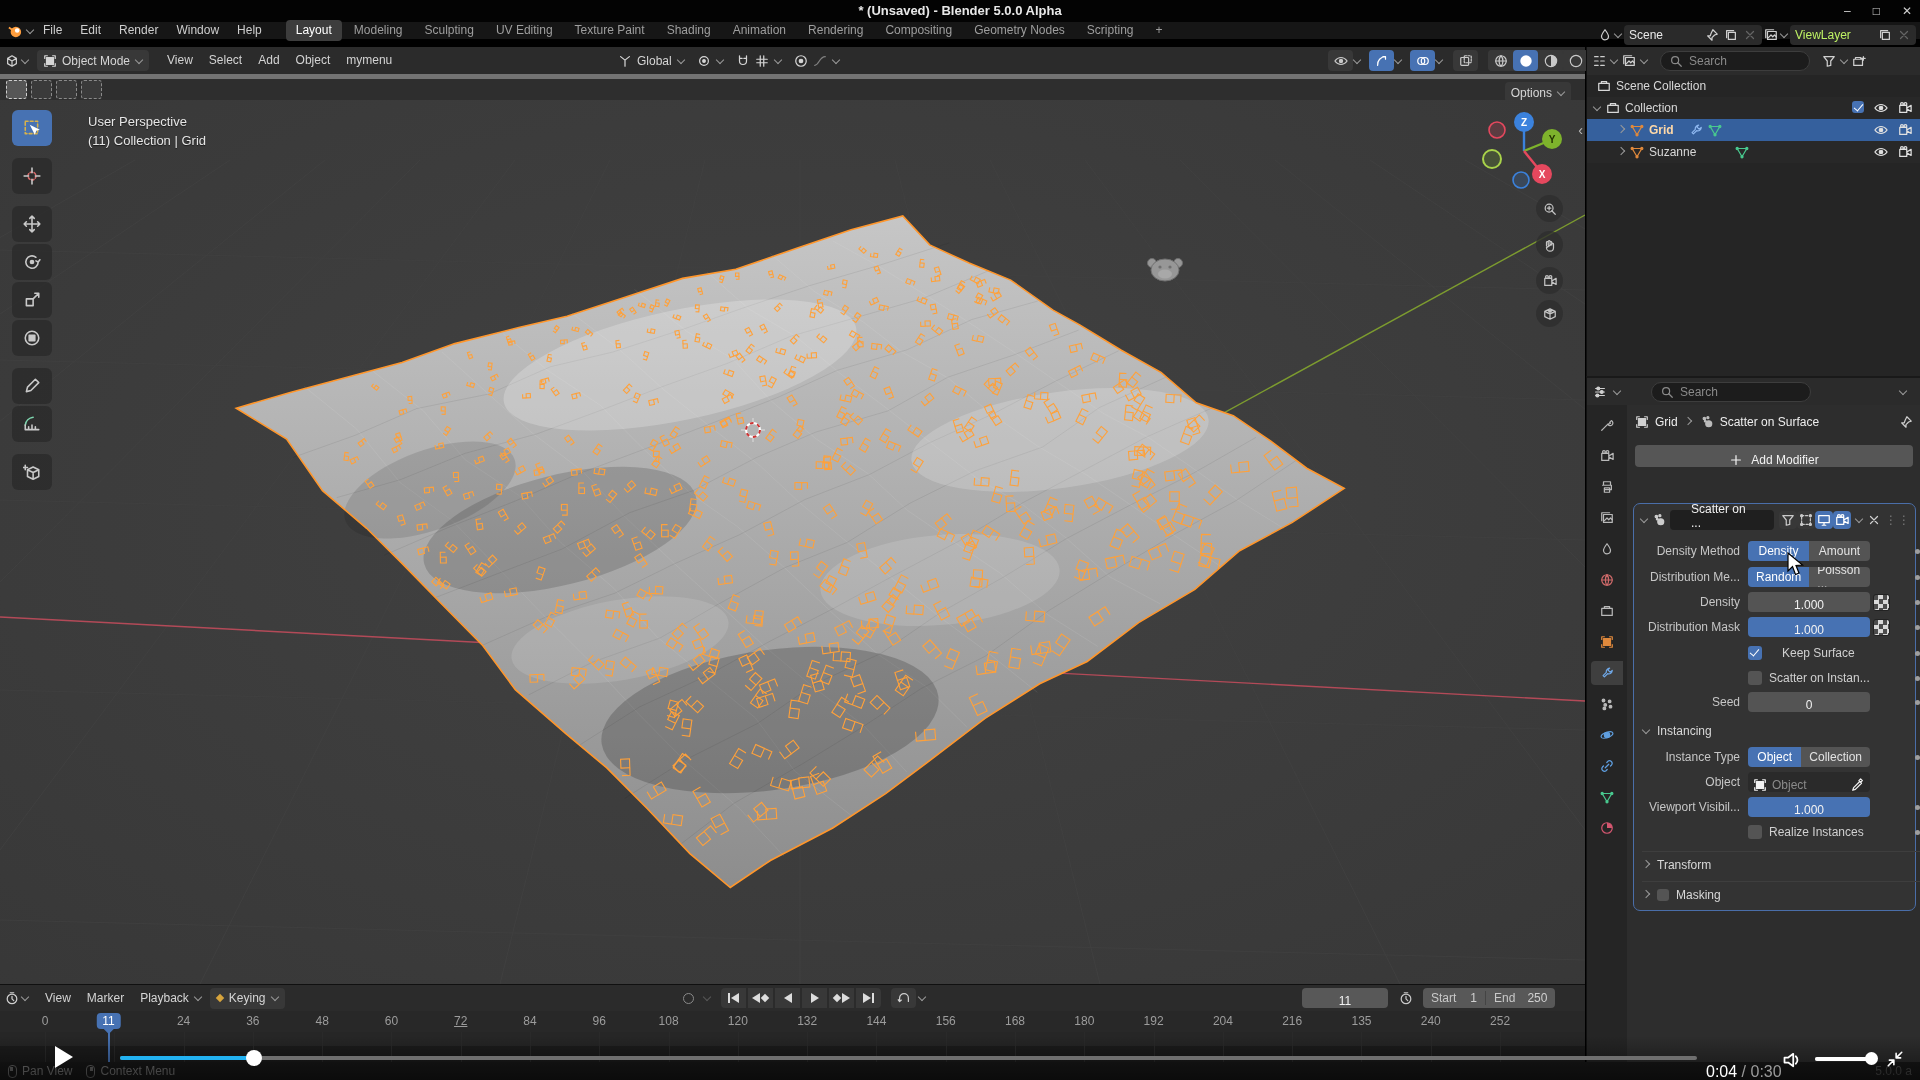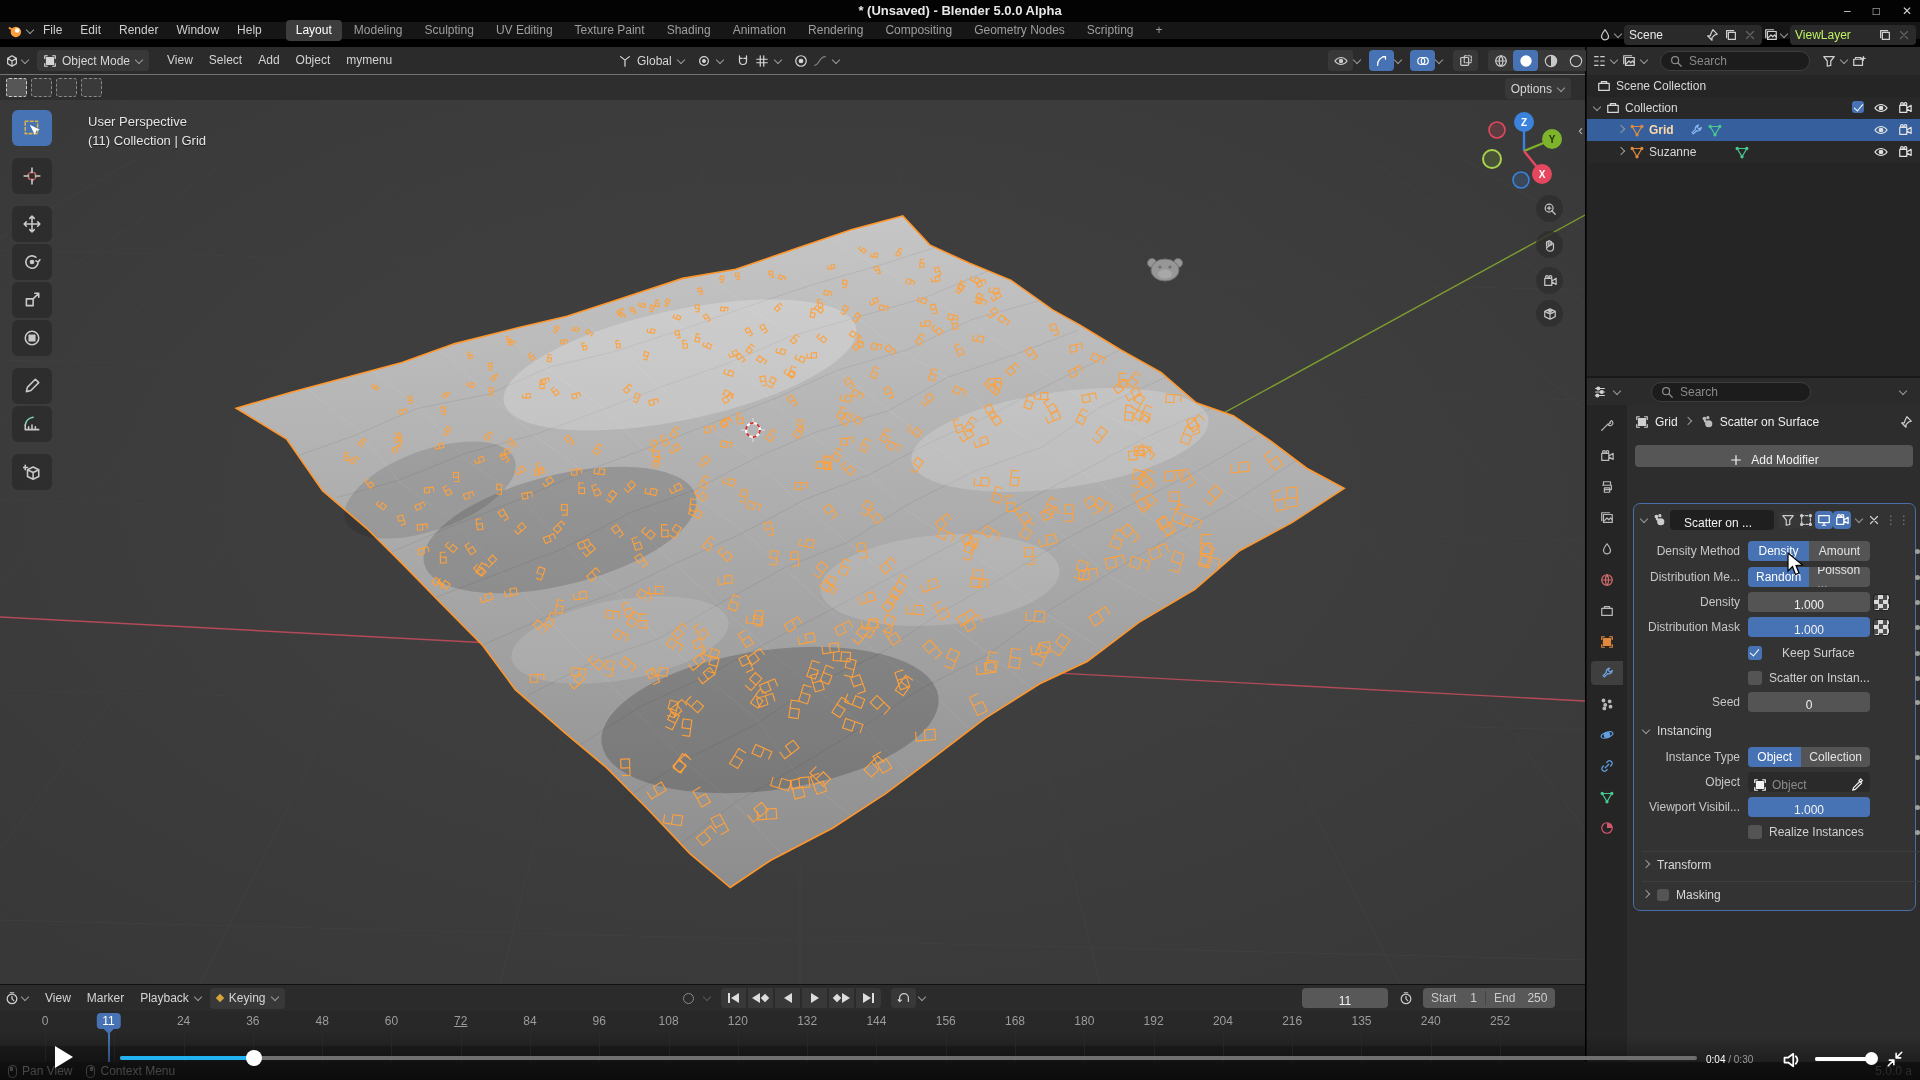--- a/index.html
+++ b/index.html
@@ -18,21 +18,21 @@
   #wincontrols{right:8px;top:0;height:22px;gap:22px;color:#cfcfcf;font-size:12px}
   
   #topbar{left:0;top:22px;width:1920px;height:17px;background:#161616;display:flex;align-items:center}
   #topbar .menu{padding:0 9px;color:#cecece;height:25px;line-height:25px;border-radius:4px}
   .tab{padding:2px 10px;margin:0 1px;color:#9e9e9e;border-radius:4px 4px 0 0;height:21px;line-height:17px}
   .tab.active{background:#3d3d3d;color:#fff;border-radius:4px}
   #scene-widgets{position:absolute;right:4px;top:22px;height:25px;display:flex;align-items:center;gap:2px}
   .idfield{background:#2a2a2a;border-radius:4px;height:20px;display:flex;align-items:center;padding:0 5px;gap:5px}
   
   #vp-header{left:0;top:47px;width:1585px;height:27px;background:#2b2b2b;display:flex;align-items:center;gap:2px;padding:0 5px}
-  #tool-settings{left:0;top:74px;width:1585px;height:26px;background:#2e2e2e;border-top:1px solid #737373;display:flex;align-items:center;padding:0 6px}
+  #tool-settings{left:0;top:74px;width:1585px;height:26px;background:#2e2e2e;border-top:5px solid #737373;display:flex;align-items:center;padding:0 6px}
   .pill{display:flex;align-items:center;background:#383838;border-radius:4px;padding:0 6px;height:21px;gap:5px;color:#d6d6d6}
   .flat{background:transparent}
   .tgl{width:25px;height:21px;border-radius:4px;display:flex;align-items:center;justify-content:center;background:#383838;color:#c9c9c9}
   .tgl.on{background:#4772b3;color:#fff}
   .hmenu{padding:0 8px;height:21px;line-height:21px;color:#d3d3d3;border-radius:4px}
   
   #viewport{left:0;top:100px;width:1585px;height:884px;background:#3c3c3c;overflow:hidden}
   #vp-text{left:88px;top:12px;color:#e6e6e6;font-size:13px;line-height:19px;text-shadow:0 1px 1px #0008}
   #toolbar{left:12px;top:10px;width:40px;display:flex;flex-direction:column;gap:2px}
   .toolbtn{width:40px;height:36px;background:#2b2b2bd9;border-radius:6px;display:flex;align-items:center;justify-content:center;color:#c9c9c9}
@@ -94,21 +94,21 @@
   #statusbar{left:0;top:1062px;width:1920px;height:18px;background:#191919;color:#7d7d7d;display:flex;align-items:center;padding:0 8px;gap:14px}
   .mouseic{width:9px;height:13px;border:1px solid #6c6c6c;border-radius:4px;position:relative;flex:none}
   .mouseic::after{content:"";position:absolute;top:1px;width:3px;height:4px;background:#6c6c6c}
   .mouseic.l::after{left:1px}.mouseic.r::after{right:1px}
   
   #player{left:0;top:1036px;width:1920px;height:44px;background:linear-gradient(transparent,rgba(0,0,0,.55));z-index:50}
   #playbtn{position:absolute;left:55px;top:10px;width:0;height:0;border:11px solid transparent;border-left:18px solid #fff;border-right:none}
   #ptrack{position:absolute;left:120px;top:20px;width:1577px;height:4px;border-radius:2px;background:#6f6f6f}
   #pfill{height:4px;border-radius:2px;background:#22b2f2}
   #pknob{position:absolute;top:-6px;width:16px;height:16px;border-radius:50%;background:#fff}
-  #ptime{position:absolute;left:1706px;top:18px;font-size:10px;color:#fff}
+  #ptime{position:absolute;left:1706px;top:27px;font-size:16px;color:#fff}
   #ptime .dim{color:#9a9a9a}
   #vtrack{position:absolute;left:1815px;top:21px;width:62px;height:4px;border-radius:2px;background:#8b8b8b}
   #vfill{height:4px;border-radius:2px;background:#fff}
   #vknob{position:absolute;top:-5px;width:13px;height:13px;border-radius:50%;background:#fff}
   #mousecursor{z-index:99;pointer-events:none}
 </style>
 </head>
 <body>
 
 <div class="abs" id="titlebar">
@@ -2602,21 +2602,21 @@
       <div class="prow" style="top:5px;left:6px;width:271px">
         <span class="cv"></span>
         <i class="ic" style="margin:0 4px;color:#ccc">
             <svg viewBox="0 0 16 16" fill="none" stroke="currentColor" stroke-width="1.4" stroke-linecap="round" stroke-linejoin="round"> 
               <circle cx="5" cy="4" r="1.4" fill="currentColor"></circle>
               <circle cx="9" cy="3" r="1.2" fill="currentColor"></circle>
               <circle cx="6" cy="7" r="1" fill="currentColor"></circle>
               <circle cx="10" cy="10" r="3.4" fill="currentColor"></circle>
             </svg>
           </i>
-        <span class="pfield" style="width:104px;background:#1f1f1f;justify-content:flex-start;padding:0 14px">
+        <span class="pfield" style="width:104px;background:#1f1f1f;justify-content:flex-start;padding:0 21px">
           <span>Scatter on ...</span>
         </span>
         <span class="tgl" style="width:18px;height:18px;margin-left:5px">
             <i class="ic">
               <svg viewBox="0 0 16 16" fill="none" stroke="currentColor" stroke-width="1.4" stroke-linecap="round" stroke-linejoin="round">
                 <path d="M2 3h12l-4 5v5l-4 1V8z"></path>
               </svg>
             </i>
           </span>
         <span class="tgl" style="width:18px;height:18px">

